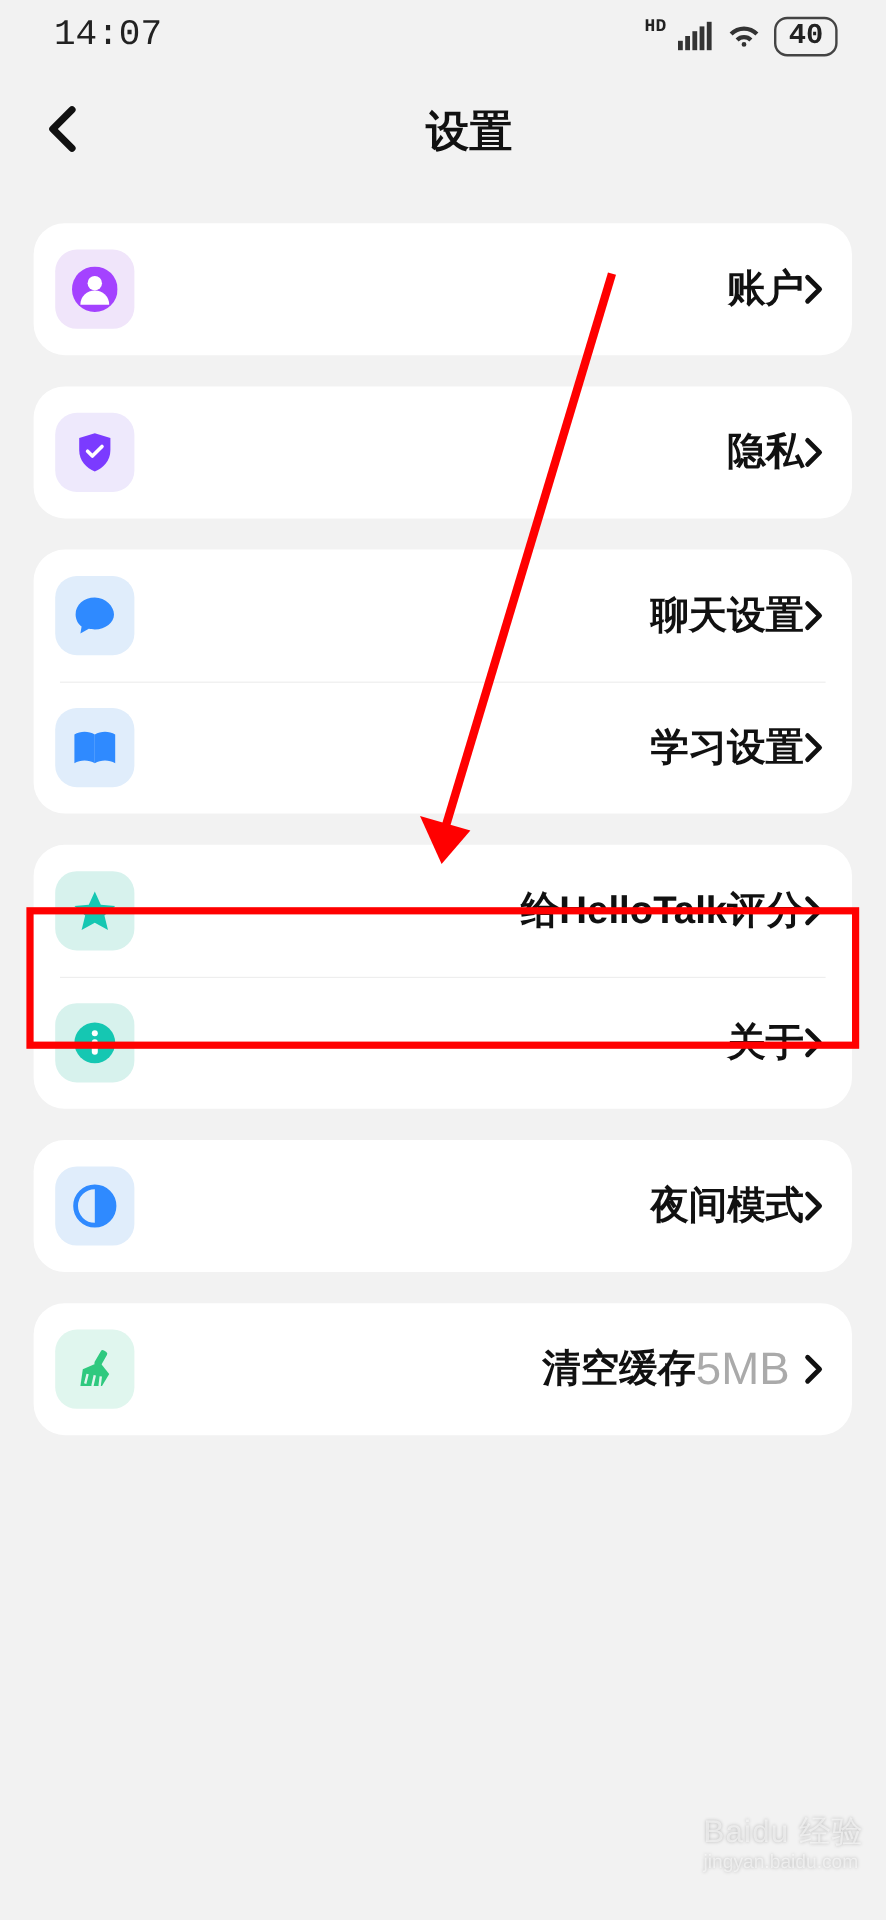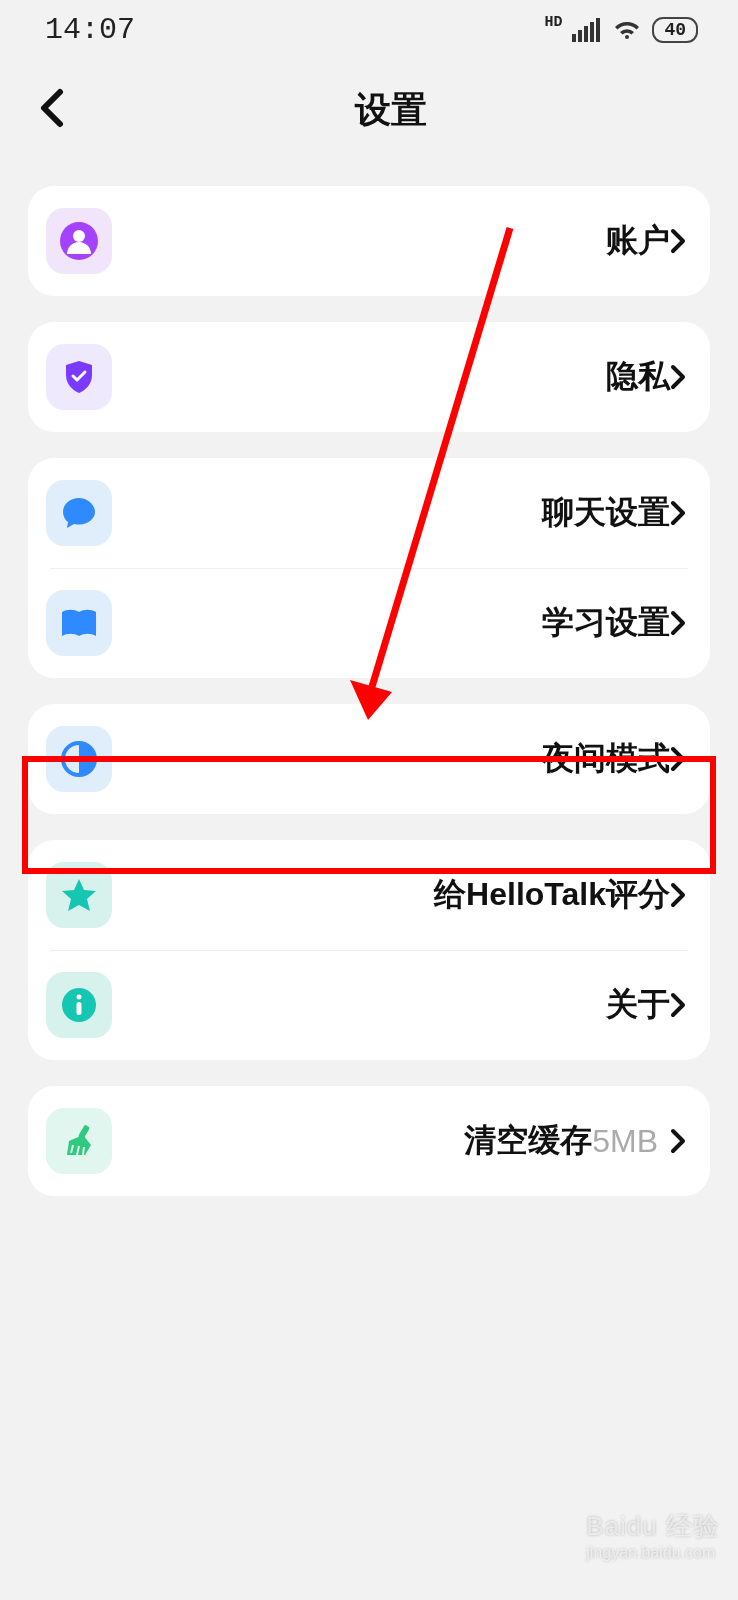--- a/index.html
+++ b/index.html
@@ -23,21 +23,21 @@
     font-family: Liberation Mono, monospace;
   }
   .statusbar-right { display: flex; align-items: center; gap: 10px; }
   .statusbar-right svg { display:block; }
   .battery {
     display: inline-flex;
     align-items: center;
     border: 2px solid #444;
     border-radius: 11px;
     padding: 1px 10px;
-    font-size: 18px;
+    font-size: 24px;
     font-weight: 600;
   }
   .header {
     position: relative;
     height: 100px;
     display: flex;
     align-items: center;
     justify-content: center;
     padding-left: 44px;
   }
@@ -71,21 +71,21 @@
     background:#eee;
   }
   .icon-badge {
     width: 66px; height:66px;
     border-radius: 18px;
     display:flex; align-items:center; justify-content:center;
     flex-shrink:0;
     margin-right: 28px;
   }
   .label { font-size: 32px; font-weight:700; color:#111; flex:1; }
-  .value-text { font-size: 32px; color:#aaa; margin-right:12px; font-weight:500;}
+  .value-text { font-size: 38px; color:#aaa; margin-right:12px; font-weight:500;}
   .chevron { flex-shrink:0; }
   .highlight-box {
     position: absolute;
     border: 6px solid #ff0000;
     pointer-events: none;
     z-index: 50;
   }
   .arrow-overlay { position: absolute; pointer-events:none; z-index:49; }
   .watermark {
     position:absolute;
@@ -182,35 +182,20 @@
       </div>
       <div class="label">学习设置</div>
       <svg class="chevron" width="16" height="26" viewBox="0 0 16 26">
           <path d="M3 3l10 10L3 23" stroke="#111" stroke-width="4" fill="none" stroke-linecap="round" stroke-linejoin="round"></path>
         </svg>
     </div>
   </div>
 
   <div class="group">
     <div class="row">
-      <div class="icon-badge" style="background:#e0edfb">
-        <svg width="38" height="38" viewBox="0 0 38 38">
-            <circle cx="19" cy="19" r="16" fill="none" stroke="#2f8aff" stroke-width="4"></circle>
-            <path d="M19 3a16 16 0 010 32V3z" fill="#2f8aff"></path>
-          </svg>
-      </div>
-      <div class="label">夜间模式</div>
-      <svg class="chevron" width="16" height="26" viewBox="0 0 16 26">
-          <path d="M3 3l10 10L3 23" stroke="#111" stroke-width="4" fill="none" stroke-linecap="round" stroke-linejoin="round"></path>
-        </svg>
-    </div>
-  </div>
-
-  <div class="group">
-    <div class="row">
       <div class="icon-badge" style="background:#d7f2ed">
         <svg width="36" height="34" viewBox="0 0 36 34">
             <path d="M18 1l5 11 12 1-9 8 3 12-11-6-11 6 3-12-9-8 12-1 5-11z" fill="#15c7b2"></path>
           </svg>
       </div>
       <div class="label">给HelloTalk评分</div>
       <svg class="chevron" width="16" height="26" viewBox="0 0 16 26">
           <path d="M3 3l10 10L3 23" stroke="#111" stroke-width="4" fill="none" stroke-linecap="round" stroke-linejoin="round"></path>
         </svg>
     </div>
@@ -222,20 +207,35 @@
             <rect x="15.5" y="15" width="5" height="13" rx="2.5" fill="#fff"></rect>
           </svg>
       </div>
       <div class="label">关于</div>
       <svg class="chevron" width="16" height="26" viewBox="0 0 16 26">
           <path d="M3 3l10 10L3 23" stroke="#111" stroke-width="4" fill="none" stroke-linecap="round" stroke-linejoin="round"></path>
         </svg>
     </div>
   </div>
 
+  <div class="group">
+    <div class="row">
+      <div class="icon-badge" style="background:#e0edfb">
+        <svg width="38" height="38" viewBox="0 0 38 38">
+            <circle cx="19" cy="19" r="16" fill="none" stroke="#2f8aff" stroke-width="4"></circle>
+            <path d="M19 3a16 16 0 010 32V3z" fill="#2f8aff"></path>
+          </svg>
+      </div>
+      <div class="label">夜间模式</div>
+      <svg class="chevron" width="16" height="26" viewBox="0 0 16 26">
+          <path d="M3 3l10 10L3 23" stroke="#111" stroke-width="4" fill="none" stroke-linecap="round" stroke-linejoin="round"></path>
+        </svg>
+    </div>
+  </div>
+
 
   <div class="group">
     <div class="row">
       <div class="icon-badge" style="background:#e0f6ee">
         <svg width="36" height="36" viewBox="0 0 36 36">
             <rect x="20" y="2" width="6" height="14" rx="2" transform="rotate(30 23 9)" fill="#2fc97f"></rect>
             <path d="M8 18l14-6 8 10-6 10H6l2-14z" fill="#2fc97f"></path>
             <path d="M10 30l2-8M16 32l2-9M22 32l1-8" stroke="#e0f6ee" stroke-width="2"></path>
           </svg>
       </div>

